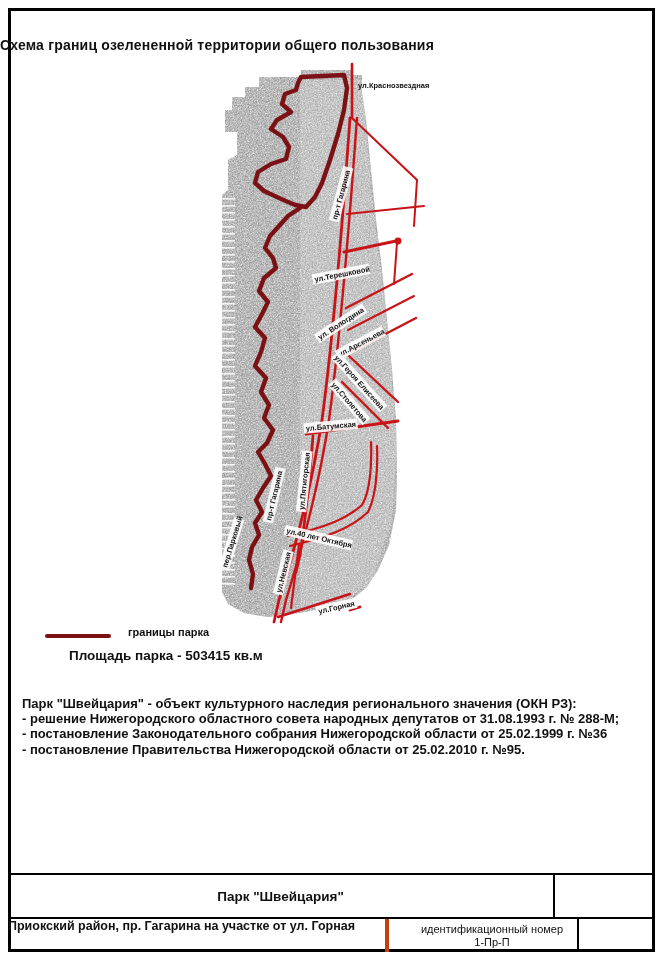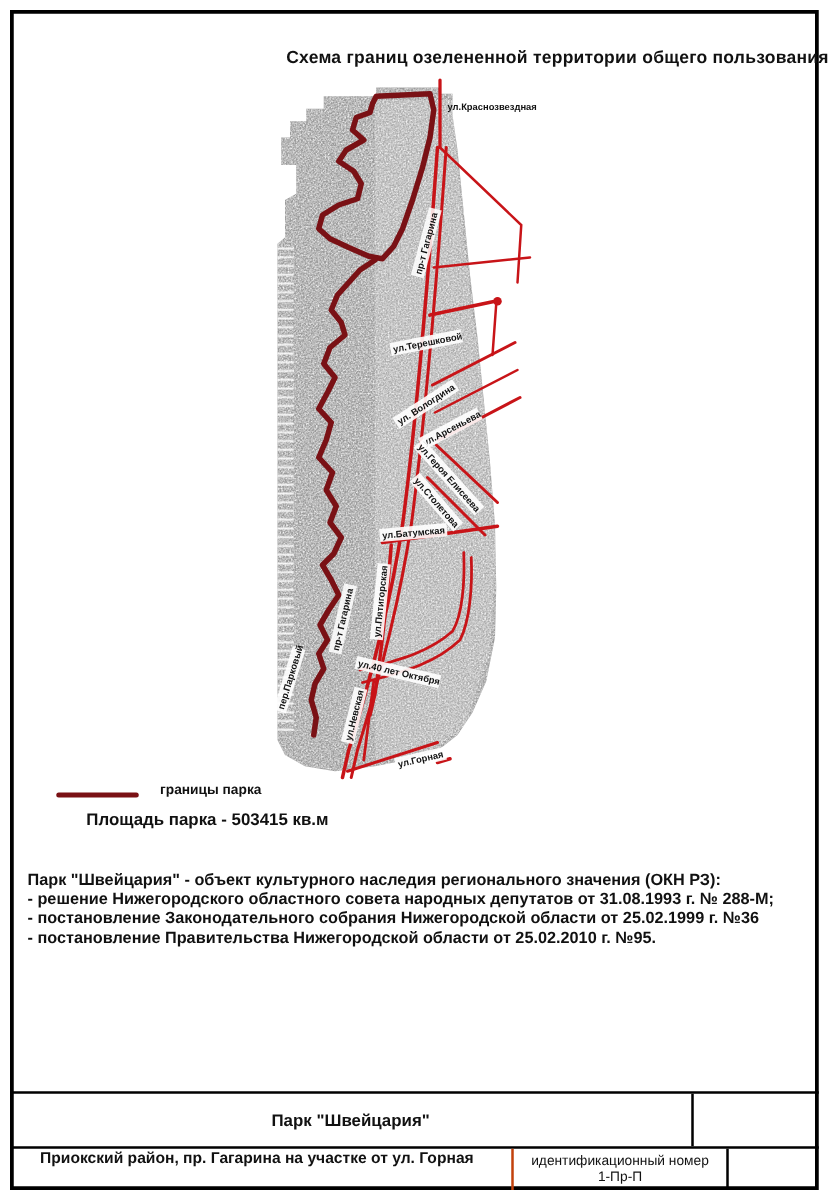--- a/index.html
+++ b/index.html
@@ -1,34 +1,34 @@
 <!DOCTYPE html>
 <html><head>
 <meta charset="utf-8">
 <style>
   html,body{margin:0;padding:0;background:#fff;}
   body{font-family:"Liberation Sans",sans-serif;color:#111;}
   .sheet{position:relative;width:663px;height:960px;background:#fff;overflow:hidden;}
   .frame{position:absolute;left:8px;top:8px;right:8px;bottom:8px;border:3px solid #000;}
-  .doc-title{position:absolute;left:0;top:37px;width:663px;text-align:right;
+  .doc-title{position:absolute;left:0;top:37px;width:663px;text-align:left;
              font-size:14px;font-weight:bold;letter-spacing:.2px;}
   .map-svg{position:absolute;left:0;top:0;}
   .legend-line{position:absolute;left:45px;top:634px;width:66px;height:4px;background:#7a1115;border-radius:2px;}
   .legend-label{position:absolute;left:128px;top:626px;font-size:11px;font-weight:bold;}
   .area-label{position:absolute;left:45px;top:648px;font-size:13.5px;font-weight:bold;padding-left:24px;}
   .heritage{position:absolute;left:22px;top:696px;width:628px;font-size:13px;font-weight:bold;line-height:15.2px;}
   .footer{position:absolute;left:8px;top:873px;right:8px;bottom:8px;border-top:2px solid #000;display:flex;flex-direction:column;}
   .f-row1{height:42px;display:flex;border-bottom:2px solid #000;}
   .f-park{flex:1;display:flex;align-items:center;justify-content:center;font-size:13.5px;font-weight:bold;}
   .f-blank1{width:100px;border-left:2px solid #000;}
   .f-row2{flex:1;display:flex;}
-  .f-loc{width:377px;display:flex;flex-direction:column;justify-content:space-between;padding-left:24px;
+  .f-loc{width:377px;display:flex;flex-direction:column;justify-content:space-between;
          font-size:12.5px;font-weight:bold;line-height:15px;}
-  .f-id{width:170px;border-left:2px solid #c2410c;display:flex;flex-direction:column;align-items:center;justify-content:center;
-        font-size:11px;line-height:13px;text-align:right;}
+  .f-id{width:170px;border-left:4px solid #c2410c;display:flex;flex-direction:column;align-items:center;justify-content:center;
+        font-size:11px;line-height:13px;text-align:right;padding-left:18px;}
   .f-blank2{flex:1;border-left:2px solid #000;}
   svg text.street{font-family:"Liberation Sans",sans-serif;font-size:7.5px;font-weight:bold;fill:#111;}
 </style>
 </head>
 <body>
 
 <div class="sheet">
   <div class="frame"></div>
 
   <div class="doc-title">Схема границ озелененной территории общего пользования</div>

